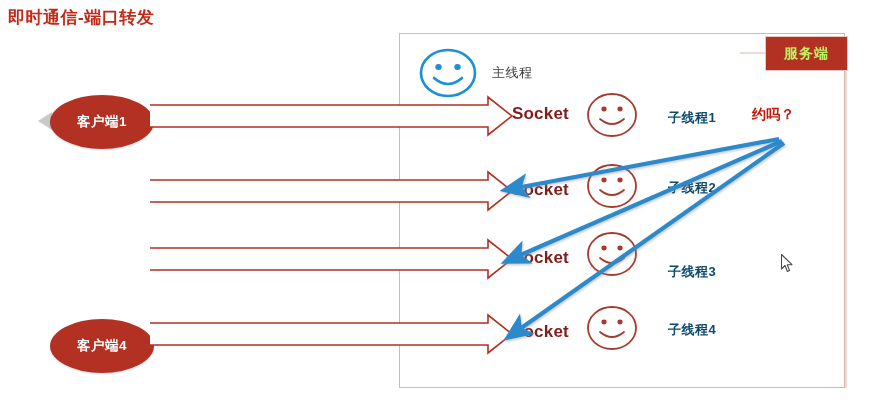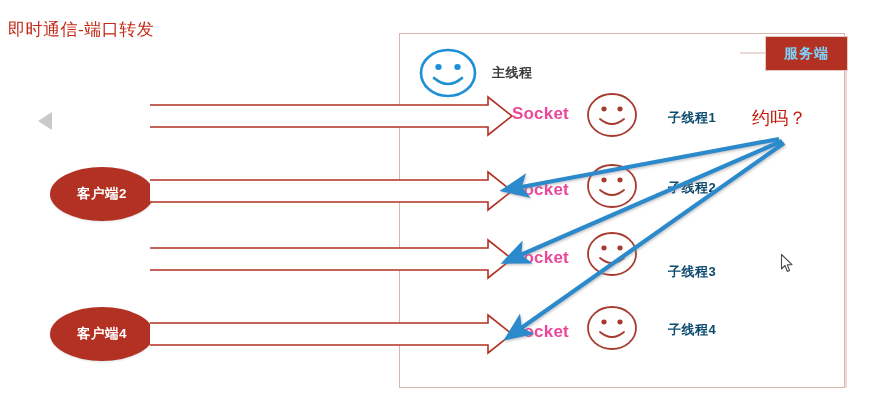--- a/index.html
+++ b/index.html
@@ -13,23 +13,23 @@
   #stage {
     position: relative;
     width: 883px;
     height: 404px;
     background: #ffffff;
     overflow: hidden;
   }
   #page-title {
     position: absolute;
     left: 8px;
-    top: 18px;
+    top: 6px;
     font-size: 17px;
-    font-weight: normal;
+    font-weight: bold;
     color: #C22A17;
     letter-spacing: 0.5px;
     white-space: nowrap;
   }
   .server-panel {
     position: absolute;
     left: 399px;
     top: 33px;
     width: 446px;
     height: 355px;
@@ -39,21 +39,21 @@
   }
   .server-badge {
     position: absolute;
     left: 765px;
     top: 36px;
     width: 83px;
     height: 35px;
     background: #B23122;
     border: 1px solid #E8C9C2;
     box-sizing: border-box;
-    color: #7dd3fc;
+    color: #bef264;
     font-size: 14px;
     font-weight: bold;
     display: flex;
     align-items: center;
     justify-content: center;
     letter-spacing: 1px;
   }
   .client-node {
     position: absolute;
     width: 104px;
@@ -68,51 +68,51 @@
     justify-content: center;
     letter-spacing: 0.5px;
     box-shadow: 0 1px 2px rgba(0,0,0,0.12);
   }
   .block-arrow {
     position: absolute;
     height: 36px;
   }
   .socket-label {
     position: absolute;
-    color: #ec4899;
+    color: #7f1d1d;
     font-size: 17px;
     font-weight: bold;
     white-space: nowrap;
     letter-spacing: 0.2px;
   }
   .thread-label {
     position: absolute;
     color: #0c4a6e;
     font-size: 13px;
     font-weight: bold;
     white-space: nowrap;
     letter-spacing: 0.5px;
   }
   .main-thread-label {
     position: absolute;
     left: 492px;
     top: 64px;
     color: #3A3A3A;
     font-size: 13px;
-    font-weight: bold;
+    font-weight: normal;
     letter-spacing: 0.5px;
     white-space: nowrap;
   }
   .ask-label {
     position: absolute;
     left: 752px;
     top: 106px;
     color: #C2190B;
-    font-size: 18px;
-    font-weight: normal;
+    font-size: 14px;
+    font-weight: bold;
     white-space: nowrap;
     letter-spacing: 0.3px;
   }
   .smiley {
     position: absolute;
   }
   .left-marker {
     position: absolute;
     left: 38px;
     top: 112px;
@@ -154,37 +154,37 @@
   <div class="smiley" style="left:419px;top:48px;">
     <svg width="58" height="50" viewBox="0 0 58 50">
       <ellipse cx="29" cy="25" rx="27" ry="23" fill="#ffffff" stroke="#1C8FD6" stroke-width="2.6"></ellipse>
       <ellipse cx="19.5" cy="19" rx="3.2" ry="3" fill="#1C8FD6"></ellipse>
       <ellipse cx="38.5" cy="19" rx="3.2" ry="3" fill="#1C8FD6"></ellipse>
       <path d="M15,30 Q29,42 43,30" stroke="#1C8FD6" stroke-width="2.6" fill="none" stroke-linecap="round"></path>
     </svg>
   </div>
   <div class="main-thread-label">主线程</div>
 
+  <div class="client-node" style="left:50px;top:95px;">客户端1</div>
   <div class="block-arrow" style="left:150px;top:97px;">
     <svg width="364" height="40" viewBox="0 0 364 40">
       <path d="M0,8 L338,8 L338,0 L362,19 L338,38 L338,30 L0,30" fill="#ffffff" stroke="#B23122" stroke-width="1.6" stroke-linejoin="miter"></path>
     </svg>
   </div>
   <div class="socket-label" style="left:512px;top:104px;">Socket</div>
   <div class="smiley" style="left:586px;top:92px;">
     <svg width="52" height="46" viewBox="0 0 52 46">
       <ellipse cx="26" cy="23" rx="24" ry="21" fill="#ffffff" stroke="#A63A2E" stroke-width="1.8"></ellipse>
       <ellipse cx="18" cy="17" rx="2.6" ry="2.4" fill="#A63A2E"></ellipse>
       <ellipse cx="34" cy="17" rx="2.6" ry="2.4" fill="#A63A2E"></ellipse>
       <path d="M14,27 Q26,37 38,27" stroke="#A63A2E" stroke-width="1.8" fill="none" stroke-linecap="round"></path>
     </svg>
   </div>
   <div class="thread-label" style="left:668px;top:109px;">子线程1</div>
 
-  <div class="client-node" style="left:50px;top:167px;">客户端2</div>
   <div class="block-arrow" style="left:150px;top:172px;">
     <svg width="364" height="40" viewBox="0 0 364 40">
       <path d="M0,8 L338,8 L338,0 L362,19 L338,38 L338,30 L0,30" fill="#ffffff" stroke="#B23122" stroke-width="1.6" stroke-linejoin="miter"></path>
     </svg>
   </div>
   <div class="socket-label" style="left:512px;top:180px;">Socket</div>
   <div class="smiley" style="left:586px;top:163px;">
     <svg width="52" height="46" viewBox="0 0 52 46">
       <ellipse cx="26" cy="23" rx="24" ry="21" fill="#ffffff" stroke="#A63A2E" stroke-width="1.8"></ellipse>
       <ellipse cx="18" cy="17" rx="2.6" ry="2.4" fill="#A63A2E"></ellipse>
@@ -203,21 +203,21 @@
   <div class="smiley" style="left:586px;top:231px;">
     <svg width="52" height="46" viewBox="0 0 52 46">
       <ellipse cx="26" cy="23" rx="24" ry="21" fill="#ffffff" stroke="#A63A2E" stroke-width="1.8"></ellipse>
       <ellipse cx="18" cy="17" rx="2.6" ry="2.4" fill="#A63A2E"></ellipse>
       <ellipse cx="34" cy="17" rx="2.6" ry="2.4" fill="#A63A2E"></ellipse>
       <path d="M14,27 Q26,37 38,27" stroke="#A63A2E" stroke-width="1.8" fill="none" stroke-linecap="round"></path>
     </svg>
   </div>
   <div class="thread-label" style="left:668px;top:263px;">子线程3</div>
 
-  <div class="client-node" style="left:50px;top:307px;">客户端4</div>
+  <div class="client-node" style="left:50px;top:319px;">客户端4</div>
   <div class="block-arrow" style="left:150px;top:315px;">
     <svg width="364" height="40" viewBox="0 0 364 40">
       <path d="M0,8 L338,8 L338,0 L362,19 L338,38 L338,30 L0,30" fill="#ffffff" stroke="#B23122" stroke-width="1.6" stroke-linejoin="miter"></path>
     </svg>
   </div>
   <div class="socket-label" style="left:512px;top:322px;">Socket</div>
   <div class="smiley" style="left:586px;top:305px;">
     <svg width="52" height="46" viewBox="0 0 52 46">
       <ellipse cx="26" cy="23" rx="24" ry="21" fill="#ffffff" stroke="#A63A2E" stroke-width="1.8"></ellipse>
       <ellipse cx="18" cy="17" rx="2.6" ry="2.4" fill="#A63A2E"></ellipse>

